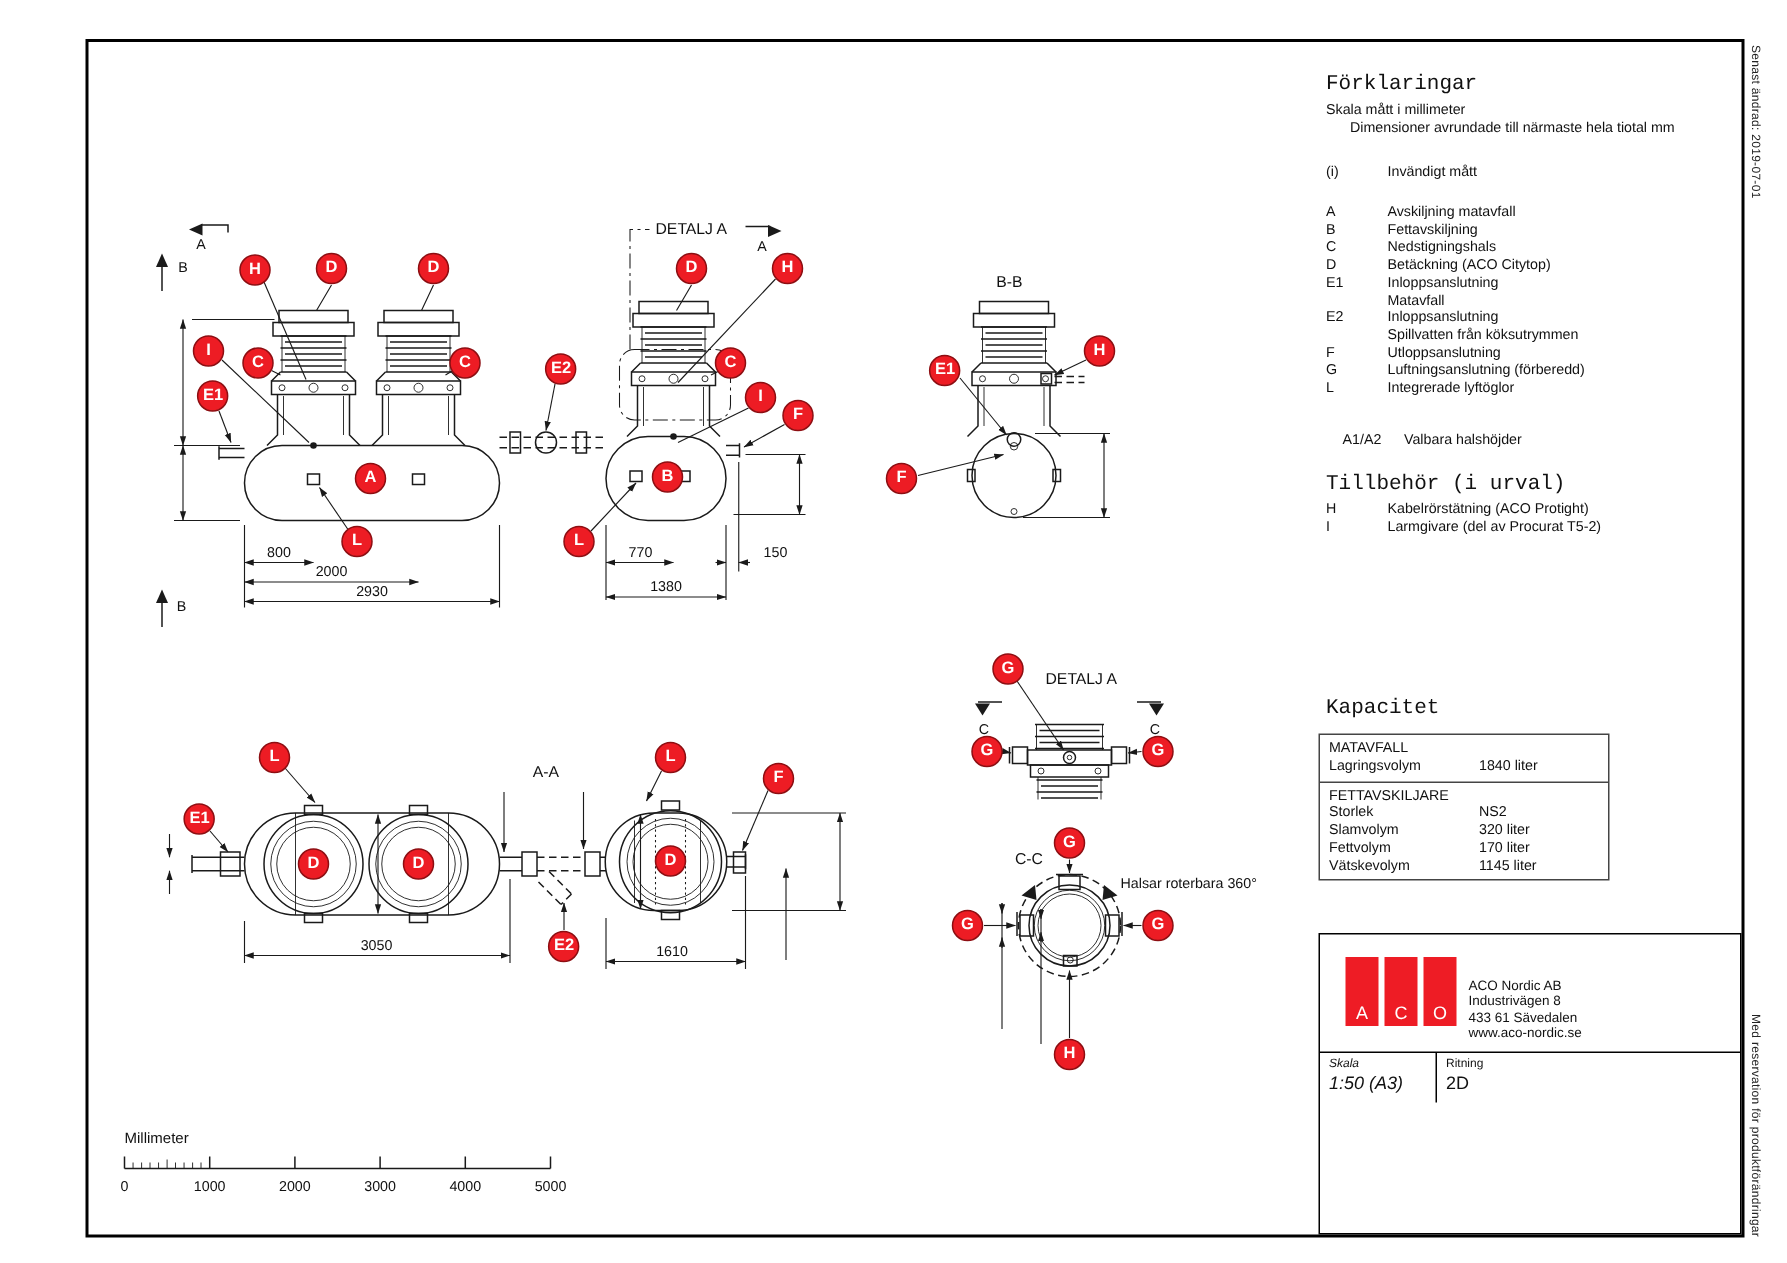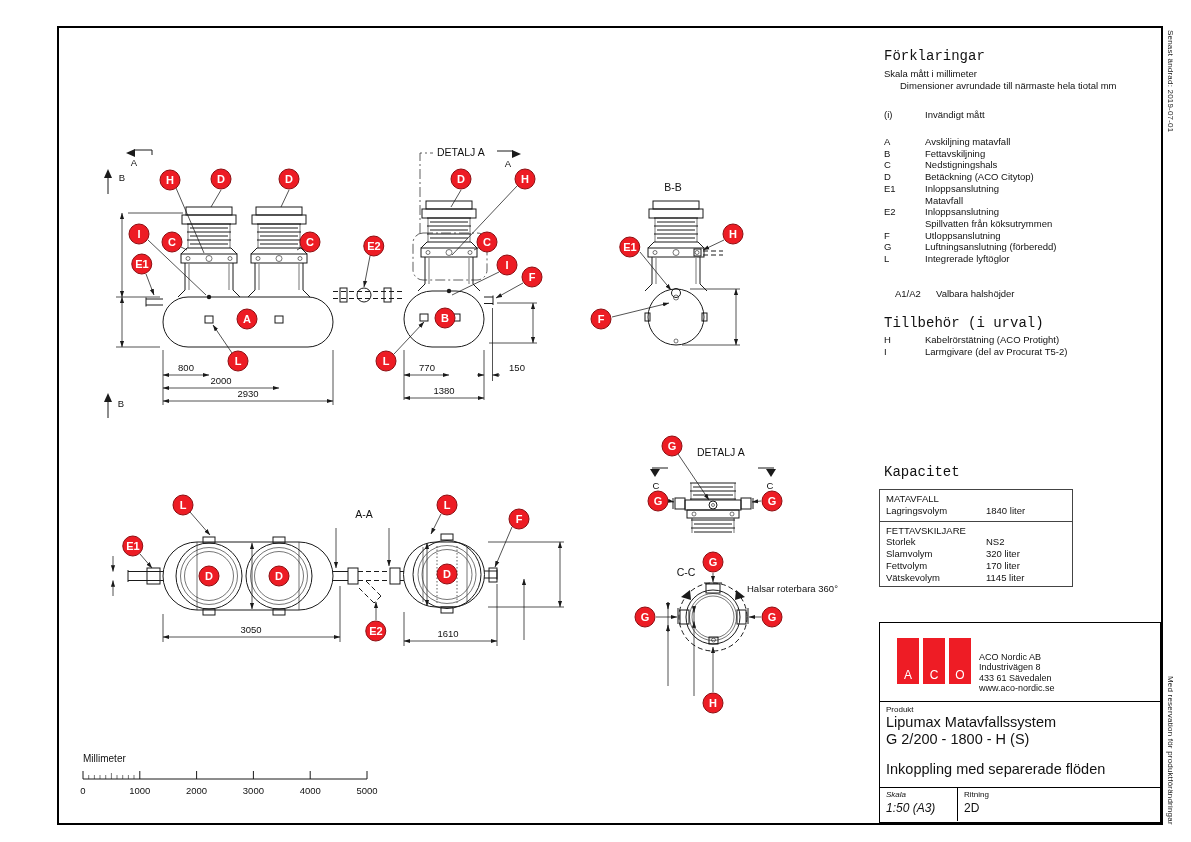--- a/index.html
+++ b/index.html
@@ -488,26 +488,20 @@
     <div class="logo-rect" style="left: 17px; background: rgb(238, 28, 37);">A</div>
     <div class="logo-rect" style="left: 43px; background: rgb(238, 28, 37);">C</div>
     <div class="logo-rect" style="left: 69px; background: rgb(238, 28, 37);">O</div>
     <div class="tb-company">
       <div>ACO Nordic AB</div>
       <div>Industrivägen 8</div>
       <div>433 61  Sävedalen</div>
       <div>www.aco-nordic.se</div>
     </div>
   </div>
-  <div class="tb-product">
-    <div class="tb-label">Produkt</div>
-    <div class="tb-big">Lipumax Matavfallssystem</div>
-    <div class="tb-big">G 2/200 - 1800 - H (S)</div>
-    <div class="tb-sub">Inkoppling med separerade flöden</div>
-  </div>
   <div class="tb-bottom">
     <div class="tb-cell c1">
       <div class="tb-label">Skala</div>
       <div class="tb-val">1:50 (A3)</div>
     </div>
     <div class="tb-cell">
       <div class="tb-label">Ritning</div>
       <div class="tb-val">2D</div>
     </div>
   </div>

